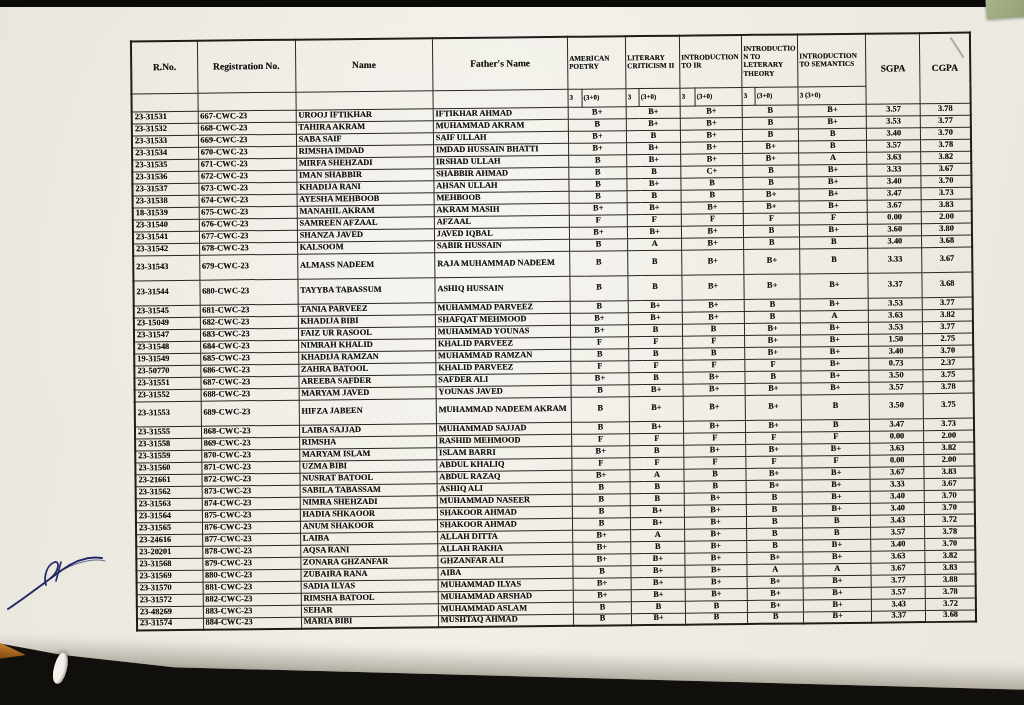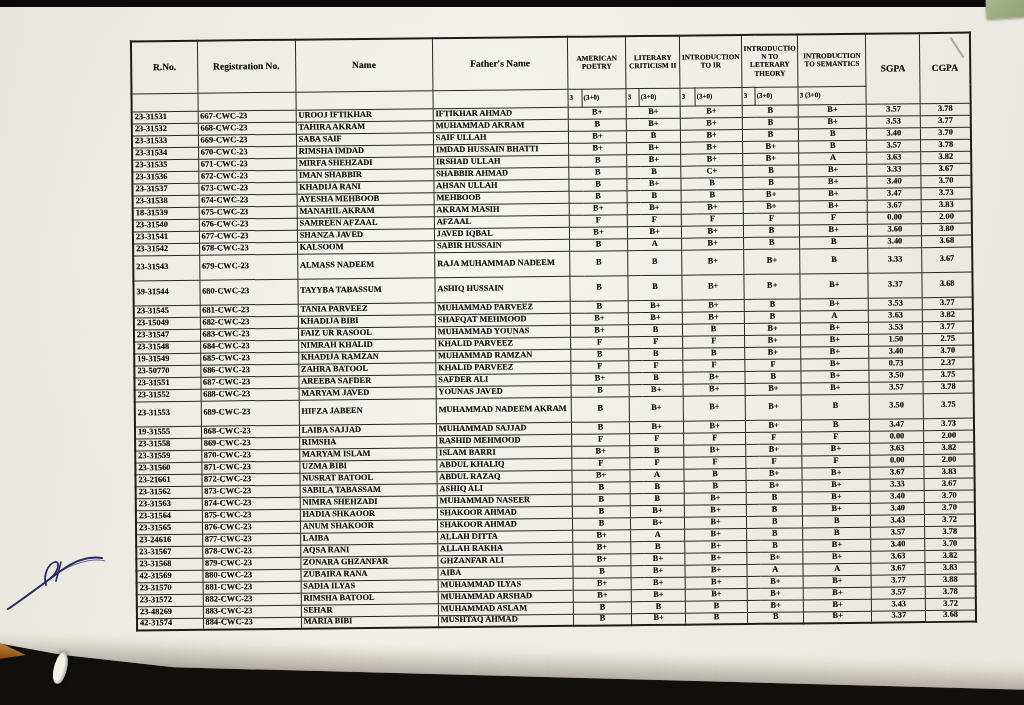--- a/index.html
+++ b/index.html
@@ -32,21 +32,21 @@
     border-collapse:collapse;table-layout:fixed;width:841px;
     color:#191713;
   }
   table.results td,table.results th{
     border:1px solid #2e2b26;
     overflow:hidden;vertical-align:middle;
     text-shadow:0 0 .5px rgba(20,18,14,.55);
   }
   table.results{border:2px solid #24211c;}
   th.h-main{font-size:9.5px;font-weight:bold;text-align:center;padding:1px;}
-  th.h-sub{font-size:7.2px;font-weight:bold;text-align:center;line-height:1.15;padding:0 1px;word-wrap:break-word;}
+  th.h-sub{font-size:7.2px;font-weight:bold;text-align:left;line-height:1.15;padding:0 1px;word-wrap:break-word;}
   tr.hdr{height:52px;}
   tr.subhdr{height:18px;}
   tr.subhdr td{font-size:7px;font-weight:bold;text-align:left;padding:0 1px;white-space:nowrap;}
   tbody td{font-size:8.4px;font-weight:bold;line-height:1.05;padding:0 2px;}
   tbody tr{height:12px;}
   tbody tr.tall{height:25px;}
   td.c-left{text-align:left;}
   td.c-mid{text-align:center;}
   .sig-wrap{position:absolute;left:6px;top:545px;width:104px;height:68px;}
   
@@ -301,21 +301,21 @@
     <td class="c-left">RAJA MUHAMMAD NADEEM</td>
     <td class="c-mid" colspan="2">B</td>
     <td class="c-mid" colspan="2">B</td>
     <td class="c-mid" colspan="2">B+</td>
     <td class="c-mid" colspan="2">B+</td>
     <td class="c-mid">B</td>
     <td class="c-mid">3.33</td>
     <td class="c-mid">3.67</td>
   </tr>
         <tr class="tall">
-    <td class="c-left">39-31544</td>
+    <td class="c-left">23-31544</td>
     <td class="c-left">680-CWC-23</td>
     <td class="c-left">TAYYBA TABASSUM</td>
     <td class="c-left">ASHIQ HUSSAIN</td>
     <td class="c-mid" colspan="2">B</td>
     <td class="c-mid" colspan="2">B</td>
     <td class="c-mid" colspan="2">B+</td>
     <td class="c-mid" colspan="2">B+</td>
     <td class="c-mid">B+</td>
     <td class="c-mid">3.37</td>
     <td class="c-mid">3.68</td>
@@ -431,21 +431,21 @@
     <td class="c-left">MUHAMMAD NADEEM AKRAM</td>
     <td class="c-mid" colspan="2">B</td>
     <td class="c-mid" colspan="2">B+</td>
     <td class="c-mid" colspan="2">B+</td>
     <td class="c-mid" colspan="2">B+</td>
     <td class="c-mid">B</td>
     <td class="c-mid">3.50</td>
     <td class="c-mid">3.75</td>
   </tr>
         <tr>
-    <td class="c-left">19-31555</td>
+    <td class="c-left">23-31555</td>
     <td class="c-left">868-CWC-23</td>
     <td class="c-left">LAIBA SAJJAD</td>
     <td class="c-left">MUHAMMAD SAJJAD</td>
     <td class="c-mid" colspan="2">B</td>
     <td class="c-mid" colspan="2">B+</td>
     <td class="c-mid" colspan="2">B+</td>
     <td class="c-mid" colspan="2">B+</td>
     <td class="c-mid">B</td>
     <td class="c-mid">3.47</td>
     <td class="c-mid">3.73</td>
@@ -561,21 +561,21 @@
     <td class="c-left">ALLAH DITTA</td>
     <td class="c-mid" colspan="2">B+</td>
     <td class="c-mid" colspan="2">A</td>
     <td class="c-mid" colspan="2">B+</td>
     <td class="c-mid" colspan="2">B</td>
     <td class="c-mid">B</td>
     <td class="c-mid">3.57</td>
     <td class="c-mid">3.78</td>
   </tr>
         <tr>
-    <td class="c-left">23-31567</td>
+    <td class="c-left">23-20201</td>
     <td class="c-left">878-CWC-23</td>
     <td class="c-left">AQSA RANI</td>
     <td class="c-left">ALLAH RAKHA</td>
     <td class="c-mid" colspan="2">B+</td>
     <td class="c-mid" colspan="2">B</td>
     <td class="c-mid" colspan="2">B+</td>
     <td class="c-mid" colspan="2">B</td>
     <td class="c-mid">B+</td>
     <td class="c-mid">3.40</td>
     <td class="c-mid">3.70</td>
@@ -587,21 +587,21 @@
     <td class="c-left">GHZANFAR ALI</td>
     <td class="c-mid" colspan="2">B+</td>
     <td class="c-mid" colspan="2">B+</td>
     <td class="c-mid" colspan="2">B+</td>
     <td class="c-mid" colspan="2">B+</td>
     <td class="c-mid">B+</td>
     <td class="c-mid">3.63</td>
     <td class="c-mid">3.82</td>
   </tr>
         <tr>
-    <td class="c-left">42-31569</td>
+    <td class="c-left">23-31569</td>
     <td class="c-left">880-CWC-23</td>
     <td class="c-left">ZUBAIRA RANA</td>
     <td class="c-left">AIBA</td>
     <td class="c-mid" colspan="2">B</td>
     <td class="c-mid" colspan="2">B+</td>
     <td class="c-mid" colspan="2">B+</td>
     <td class="c-mid" colspan="2">A</td>
     <td class="c-mid">A</td>
     <td class="c-mid">3.67</td>
     <td class="c-mid">3.83</td>
@@ -639,21 +639,21 @@
     <td class="c-left">MUHAMMAD ASLAM</td>
     <td class="c-mid" colspan="2">B</td>
     <td class="c-mid" colspan="2">B</td>
     <td class="c-mid" colspan="2">B</td>
     <td class="c-mid" colspan="2">B+</td>
     <td class="c-mid">B+</td>
     <td class="c-mid">3.43</td>
     <td class="c-mid">3.72</td>
   </tr>
         <tr>
-    <td class="c-left">42-31574</td>
+    <td class="c-left">23-31574</td>
     <td class="c-left">884-CWC-23</td>
     <td class="c-left">MARIA BIBI</td>
     <td class="c-left">MUSHTAQ AHMAD</td>
     <td class="c-mid" colspan="2">B</td>
     <td class="c-mid" colspan="2">B+</td>
     <td class="c-mid" colspan="2">B</td>
     <td class="c-mid" colspan="2">B</td>
     <td class="c-mid">B+</td>
     <td class="c-mid">3.37</td>
     <td class="c-mid">3.68</td>

